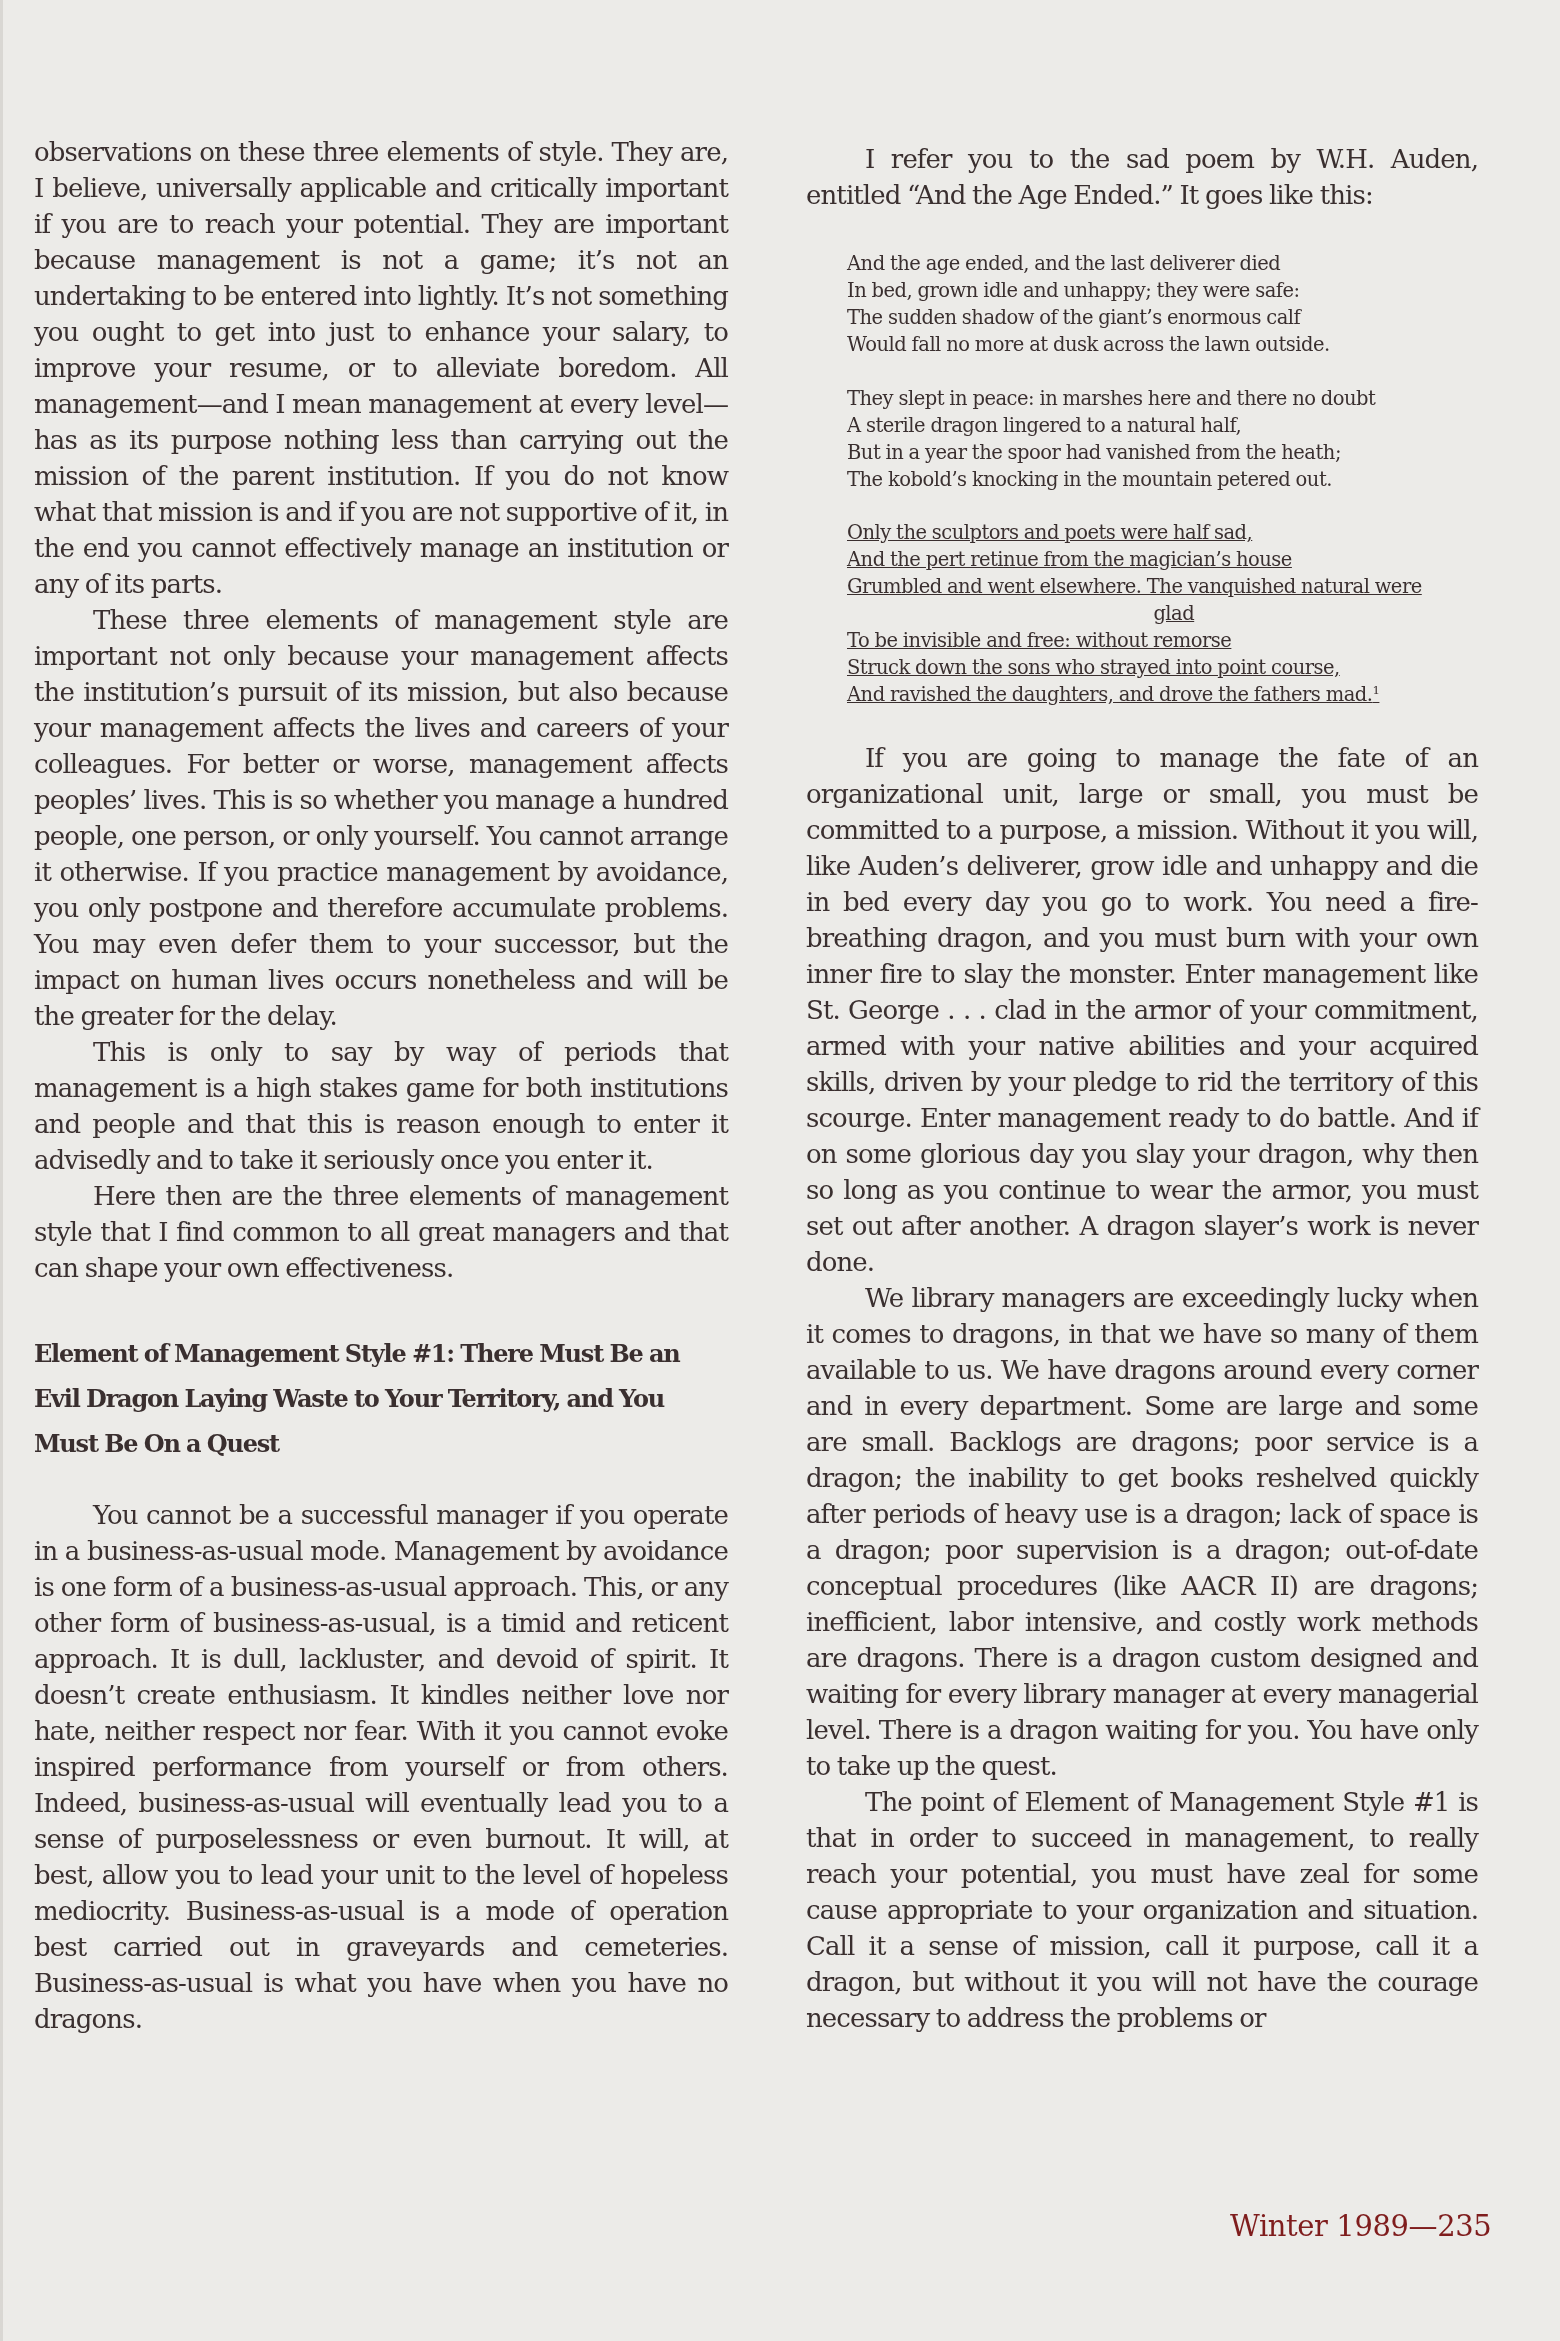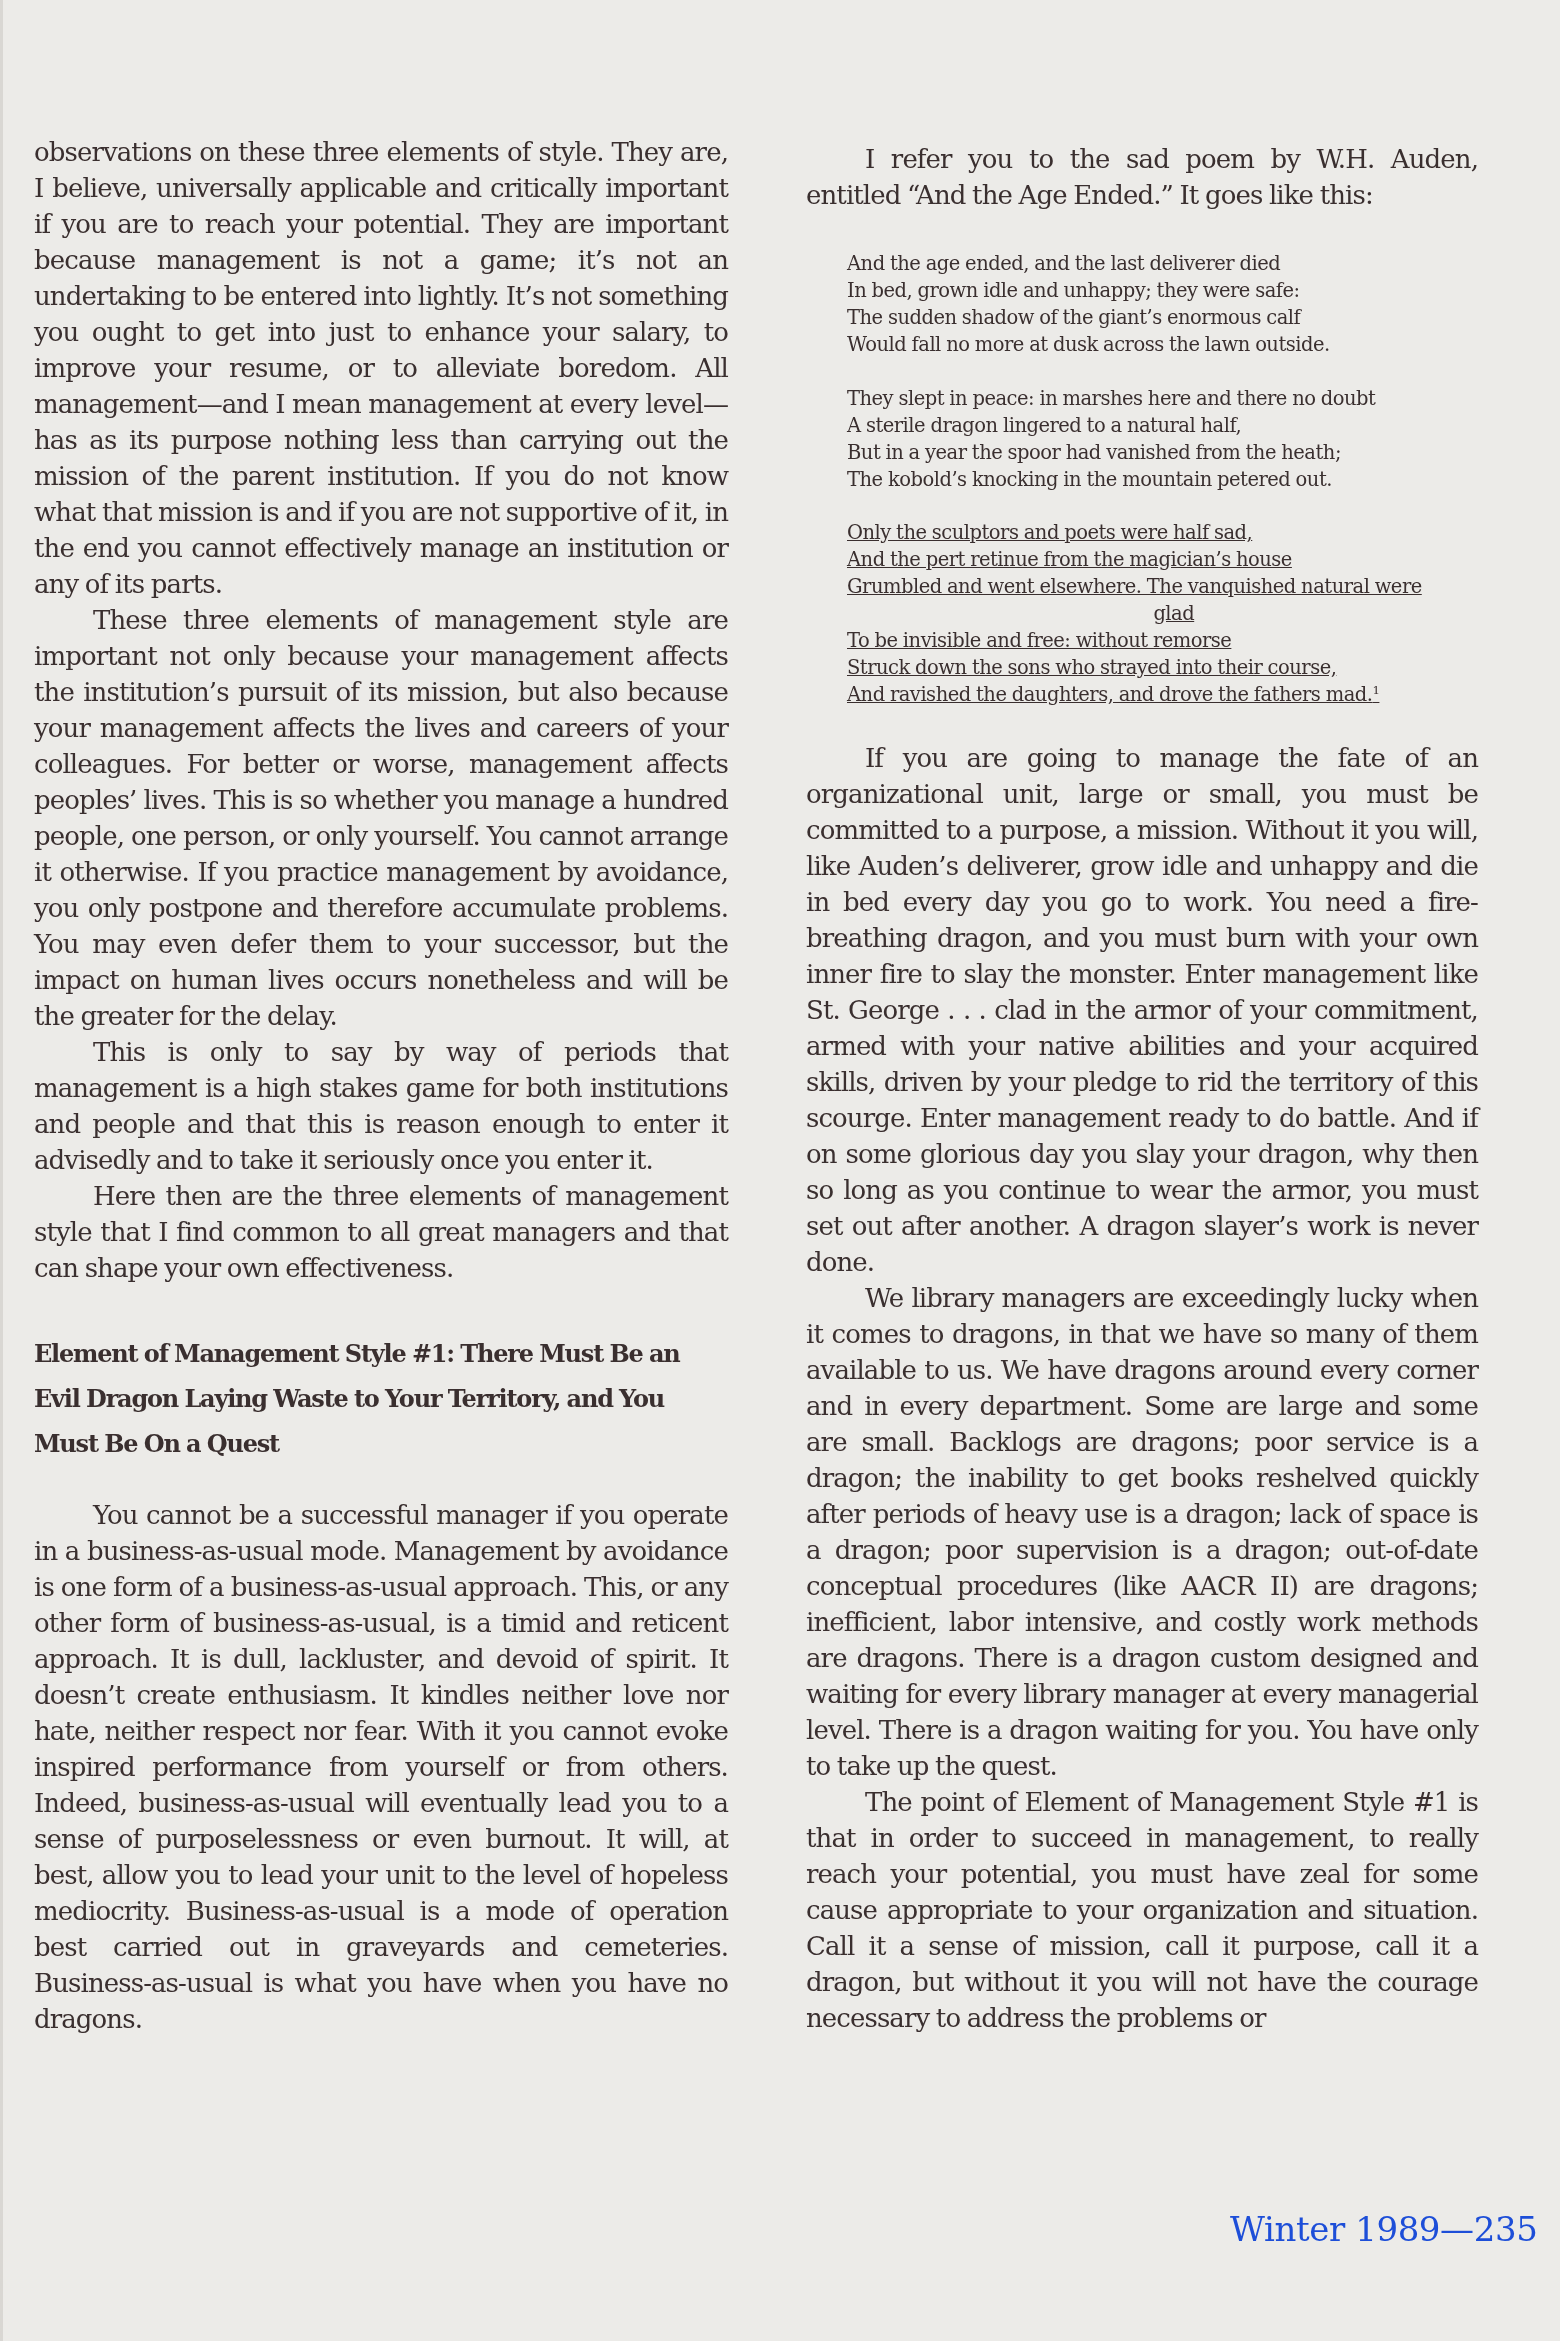--- a/index.html
+++ b/index.html
@@ -40,21 +40,21 @@
       font-size: 19.5px; line-height: 27px;
       letter-spacing: -0.5px; word-spacing: -0.4px;
     }
     .stanza { margin-bottom: 26.5px; }
     .stanza:last-child { margin-bottom: 32px; text-decoration: underline; }
     .poem-line { display: block; white-space: nowrap; }
     .poem-line.cont { padding-left: 22.6px; text-align: center; }
     .footnote-ref { font-size: 11.7px; vertical-align: super; line-height: 0; }
     .footer {
       position: absolute; left: 1230px; top: 2209px;
-      font-size: 34px; letter-spacing: -0.4px; color: #1d4ed8;
+      font-size: 29px; letter-spacing: -0.4px; color: #7f1d1d;
       white-space: nowrap;
     }
   </style>
 </head>
 <body>
 
 <div class="page-edge"></div>
 
 <div class="column col-left">
   <p class="noindent">observations on these three elements of style. They are, I believe, universally applicable and crit­ically important if you are to reach your potential. They are important because management is not a game; it’s not an undertaking to be entered into lightly. It’s not something you ought to get into just to enhance your salary, to improve your resume, or to alleviate boredom. All manage­ment—and I mean management at every level—has as its purpose nothing less than carrying out the mission of the parent institution. If you do not know what that mission is and if you are not sup­portive of it, in the end you cannot effectively manage an institution or any of its parts.</p>
@@ -80,21 +80,21 @@
       <span class="poem-line">A sterile dragon lingered to a natural half,</span>
       <span class="poem-line">But in a year the spoor had vanished from the heath;</span>
       <span class="poem-line">The kobold’s knocking in the mountain petered out.</span>
     </div>
     <div class="stanza">
       <span class="poem-line">Only the sculptors and poets were half sad,</span>
       <span class="poem-line">And the pert retinue from the magician’s house</span>
       <span class="poem-line">Grumbled and went elsewhere. The vanquished natural were</span>
       <span class="poem-line cont">glad</span>
       <span class="poem-line">To be invisible and free: without remorse</span>
-      <span class="poem-line">Struck down the sons who strayed into their course,</span>
+      <span class="poem-line">Struck down the sons who strayed into point course,</span>
       <span class="poem-line"><span>And ravished the daughters, and drove the fathers mad.</span><span class="footnote-ref">1</span></span>
     </div>
   </div>
 
   <p class="indent">If you are going to manage the fate of an organizational unit, large or small, you must be committed to a purpose, a mission. Without it you will, like Auden’s deliverer, grow idle and unhappy and die in bed every day you go to work. You need a fire-breathing dragon, and you must burn with your own inner fire to slay the monster. Enter management like St. George . . . clad in the armor of your commitment, armed with your native abil­ities and your acquired skills, driven by your pledge to rid the territory of this scourge. Enter management ready to do battle. And if on some glorious day you slay your dragon, why then so long as you continue to wear the armor, you must set out after another. A dragon slayer’s work is never done.</p>
   <p class="indent">We library managers are exceedingly lucky when it comes to dragons, in that we have so many of them available to us. We have dragons around every corner and in every department. Some are large and some are small. Backlogs are dragons; poor service is a dragon; the inability to get books reshelved quickly after periods of heavy use is a dragon; lack of space is a dragon; poor supervision is a dragon; out-of-date conceptual procedures (like AACR II) are dragons; ineffi­cient, labor intensive, and costly work methods are dragons. There is a dragon custom designed and waiting for every library manager at every managerial level. There is a dragon waiting for you. You have only to take up the quest.</p>
   <p class="indent">The point of Element of Management Style #1 is that in order to succeed in management, to really reach your potential, you must have zeal for some cause appropriate to your organization and situation. Call it a sense of mission, call it purpose, call it a dragon, but without it you will not have the courage necessary to address the problems or</p>
 </div>
 
 <div class="footer">Winter 1989—235</div>

